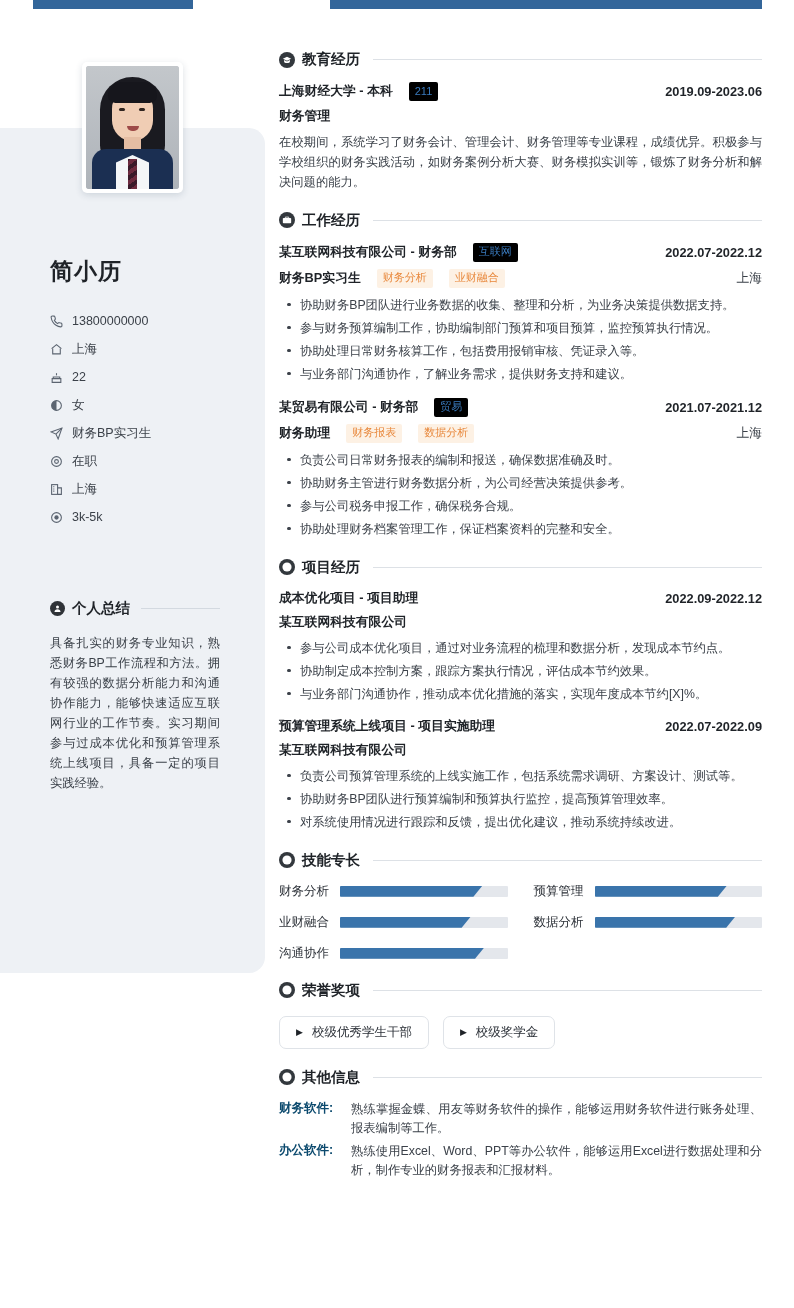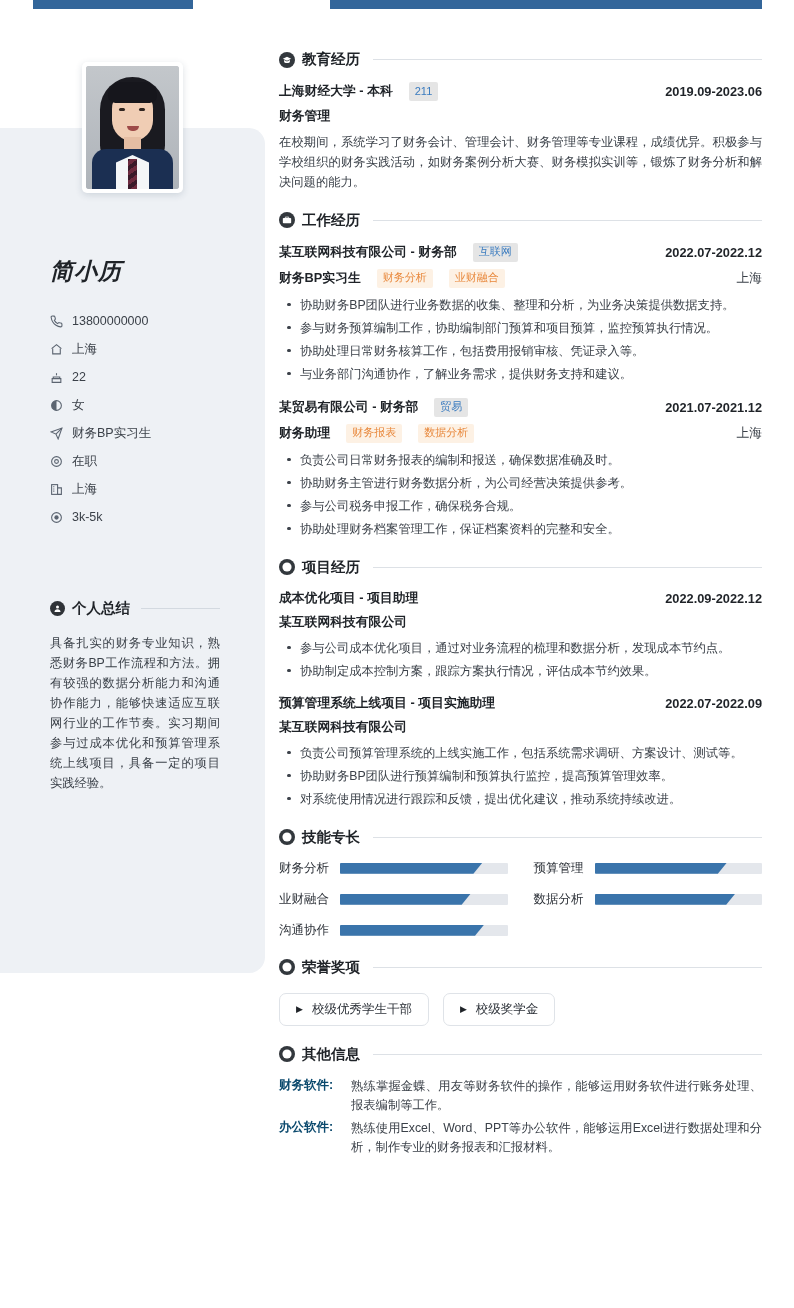--- a/index.html
+++ b/index.html
@@ -61,21 +61,21 @@
   .ph-body { position: absolute; left: 6px; bottom: 0; width: 81px; height: 40px;
     background: #1b2f52; border-radius: 14px 14px 0 0; }
   .ph-shirt { position: absolute; left: 30px; bottom: 0; width: 33px; height: 34px;
     background: #f4f6f8; clip-path: polygon(50% 0, 100% 22%, 100% 100%, 0 100%, 0 22%); }
   .ph-tie { position: absolute; left: 42px; bottom: 0; width: 9px; height: 30px;
     background: repeating-linear-gradient(-35deg, #6d2b3f 0 4px, #3a1a2a 4px 8px); }
 
   .name {
     position: relative; z-index: 3;
     margin: 63px 0 0 50px;
-    font-size: 23px; font-weight: 700; color: #1f2328; letter-spacing: 1px; font-style: italic;
+    font-size: 23px; font-weight: 700; color: #1f2328; letter-spacing: 1px;
   }
 
   .contact-list { position: relative; z-index: 3; margin: 20px 0 0 50px; }
   .contact-item { display: flex; align-items: center; height: 28px; font-size: 12.5px; color: #3b4149; }
   .contact-item .ci-icon { width: 20px; flex: 0 0 20px; display: flex; align-items: center; color: #5b6470; }
   .contact-item .ci-icon svg { width: 13px; height: 13px; display: block; }
   .contact-item .ci-text { padding-left: 2px; }
 
   .summary-block { position: relative; z-index: 3; margin: 68px 0 0 50px; width: 170px; }
   .side-head { display: flex; align-items: center; gap: 7px; }
@@ -107,21 +107,21 @@
   .entry { margin-bottom: 14px; }
   .entry:last-child { margin-bottom: 0; }
   .row { display: flex; align-items: center; justify-content: space-between; margin-bottom: 7px; }
   .row-left { display: flex; align-items: center; flex-wrap: wrap; gap: 16px; }
   .e-title { font-size: 12.8px; font-weight: 700; color: #1f2328; }
   .e-date { font-size: 12.8px; font-weight: 700; color: #1f2328; white-space: nowrap; }
   .e-loc { font-size: 12.8px; color: #3b4149; white-space: nowrap; }
   .e-sub { font-size: 12.8px; font-weight: 700; color: #1f2328; margin-bottom: 7px; }
 
   .tag { font-size: 11px; padding: 1.5px 6px; border-radius: 2px; line-height: 1.45; white-space: nowrap; }
-  .tag.blue { color: #3a7bbf; background: #e5e5e5; }
+  .tag.blue { color: #3a7bbf; background: #000000; }
   .tag.orange { color: #e8883c; background: #fdf1e4; }
 
   .bullets { list-style: none; }
   .bullets li {
     position: relative; padding-left: 21px; font-size: 12.3px; line-height: 20px;
     color: #3b4149; margin-bottom: 3px; text-align: justify;
   }
   .bullets li::before {
     content: ""; position: absolute; left: 8px; top: 8px;
     width: 3.5px; height: 3.5px; border-radius: 50%; background: #3b4149;
@@ -376,20 +376,21 @@
 
         <div class="entry">
           <div class="row">
             <span class="e-title">成本优化项目 - 项目助理</span>
             <span class="e-date">2022.09-2022.12</span>
           </div>
           <div class="e-sub">某互联网科技有限公司</div>
           <ul class="bullets">
             <li>参与公司成本优化项目，通过对业务流程的梳理和数据分析，发现成本节约点。</li>
             <li>协助制定成本控制方案，跟踪方案执行情况，评估成本节约效果。</li>
+            <li>与业务部门沟通协作，推动成本优化措施的落实，实现年度成本节约[X]%。</li>
           </ul>
         </div>
 
         <div class="entry">
           <div class="row">
             <span class="e-title">预算管理系统上线项目 - 项目实施助理</span>
             <span class="e-date">2022.07-2022.09</span>
           </div>
           <div class="e-sub">某互联网科技有限公司</div>
           <ul class="bullets">

